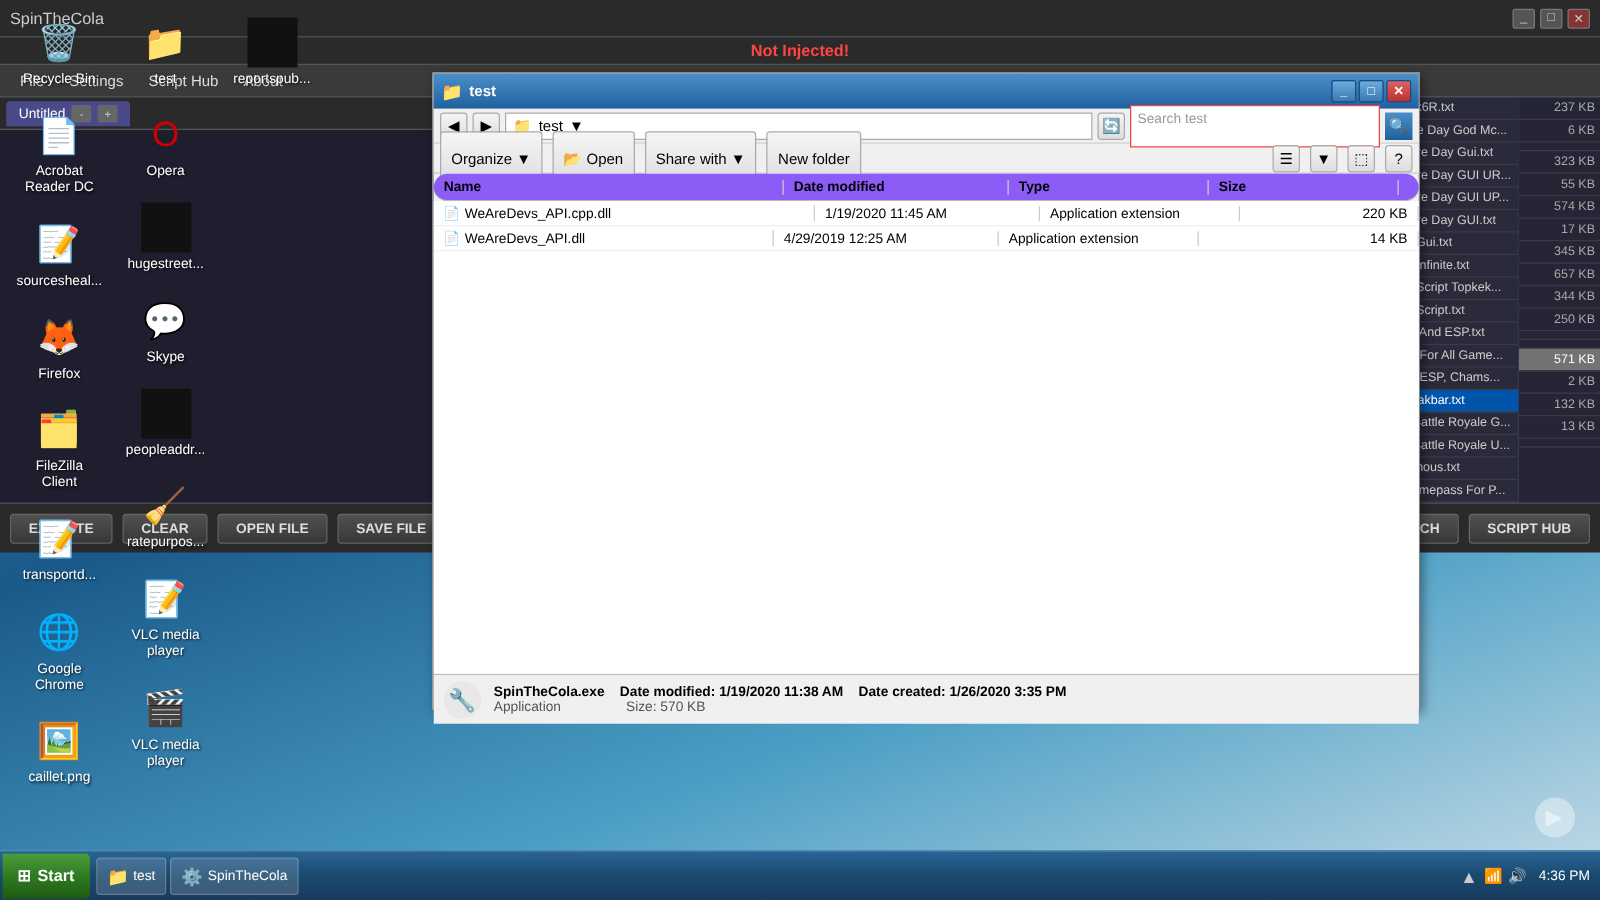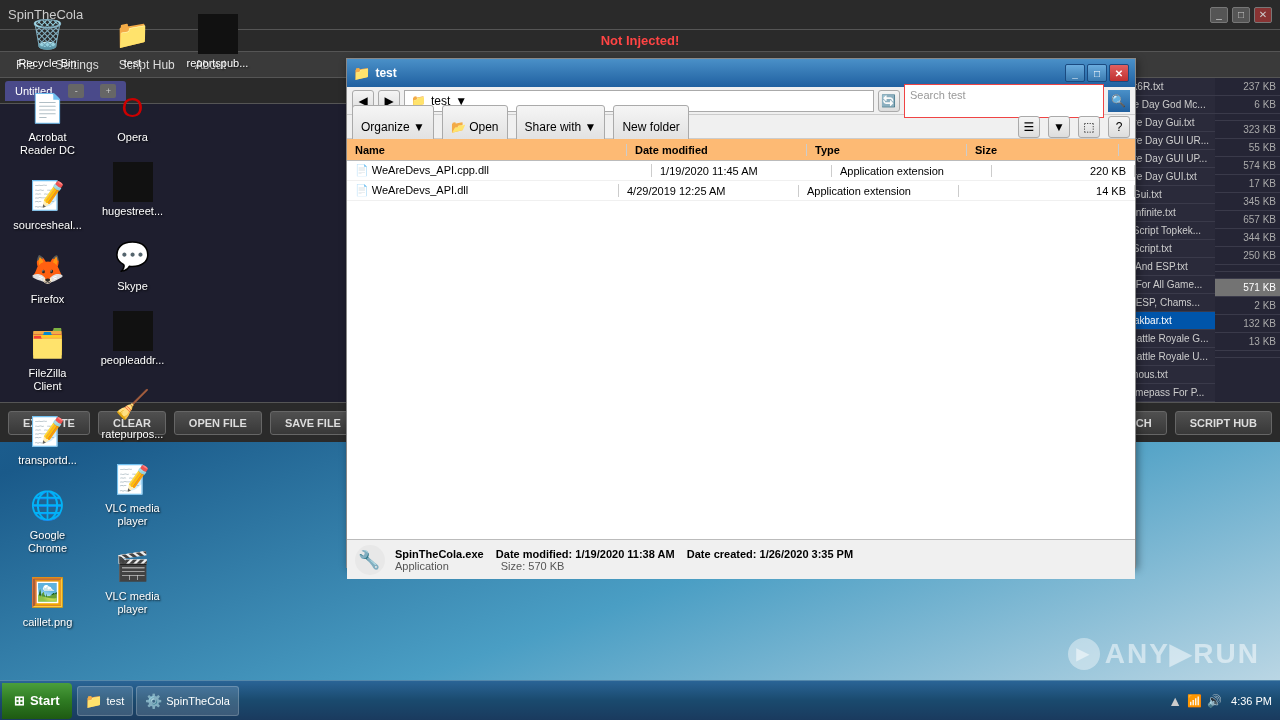--- a/index.html
+++ b/index.html
@@ -240,25 +240,26 @@
     }
 
     
     .fe-content {
       display: flex;
       height: calc(100% - 108px);
     }
     .fe-list-header {
       display: flex;
       align-items: center;
-      background: #fdba74;
+      background: #8b5cf6;
       border-bottom: 1px solid #bbb;
       height: 22px;
       font-size: 11px;
       font-weight: bold;
+      border-radius: 11px;
     }
     .fe-col {
       padding: 0 8px;
       border-right: 1px solid #ccc;
       overflow: hidden;
       white-space: nowrap;
     }
     .fe-main {
       flex: 1;
       display: flex;
@@ -380,21 +381,21 @@
       border-bottom: 1px solid #555;
     }
     .tab-label {
       background: #4a4a8a;
       color: white;
       font-size: 11px;
       padding: 3px 10px;
       border-radius: 3px 3px 0 0;
       display: flex;
       align-items: center;
-      gap: 16px;
+      gap: 5px;
     }
     .tab-btn {
       width: 16px;
       height: 14px;
       background: #666;
       border: none;
       color: #ccc;
       font-size: 9px;
       cursor: pointer;
       display: flex;
@@ -725,21 +726,20 @@
       <button class="spinola-btn">OPTIONS</button>
       <div style="flex:1;"></div>
       <button class="spinola-btn">THEMES</button>
       <button class="spinola-btn">ATTACH</button>
       <button class="spinola-btn">SCRIPT HUB</button>
     </div>
   </div>
 
   <div class="anyrun-watermark">
     <div class="anyrun-logo">▶</div>
-    <span>ANY▶RUN</span>
   </div>
 
   <div class="taskbar">
     <button class="start-button">
       <span>⊞</span>
       <span>Start</span>
     </button>
     <div class="taskbar-items">
       <div class="taskbar-item">
         <span class="taskbar-icon">📁</span>

